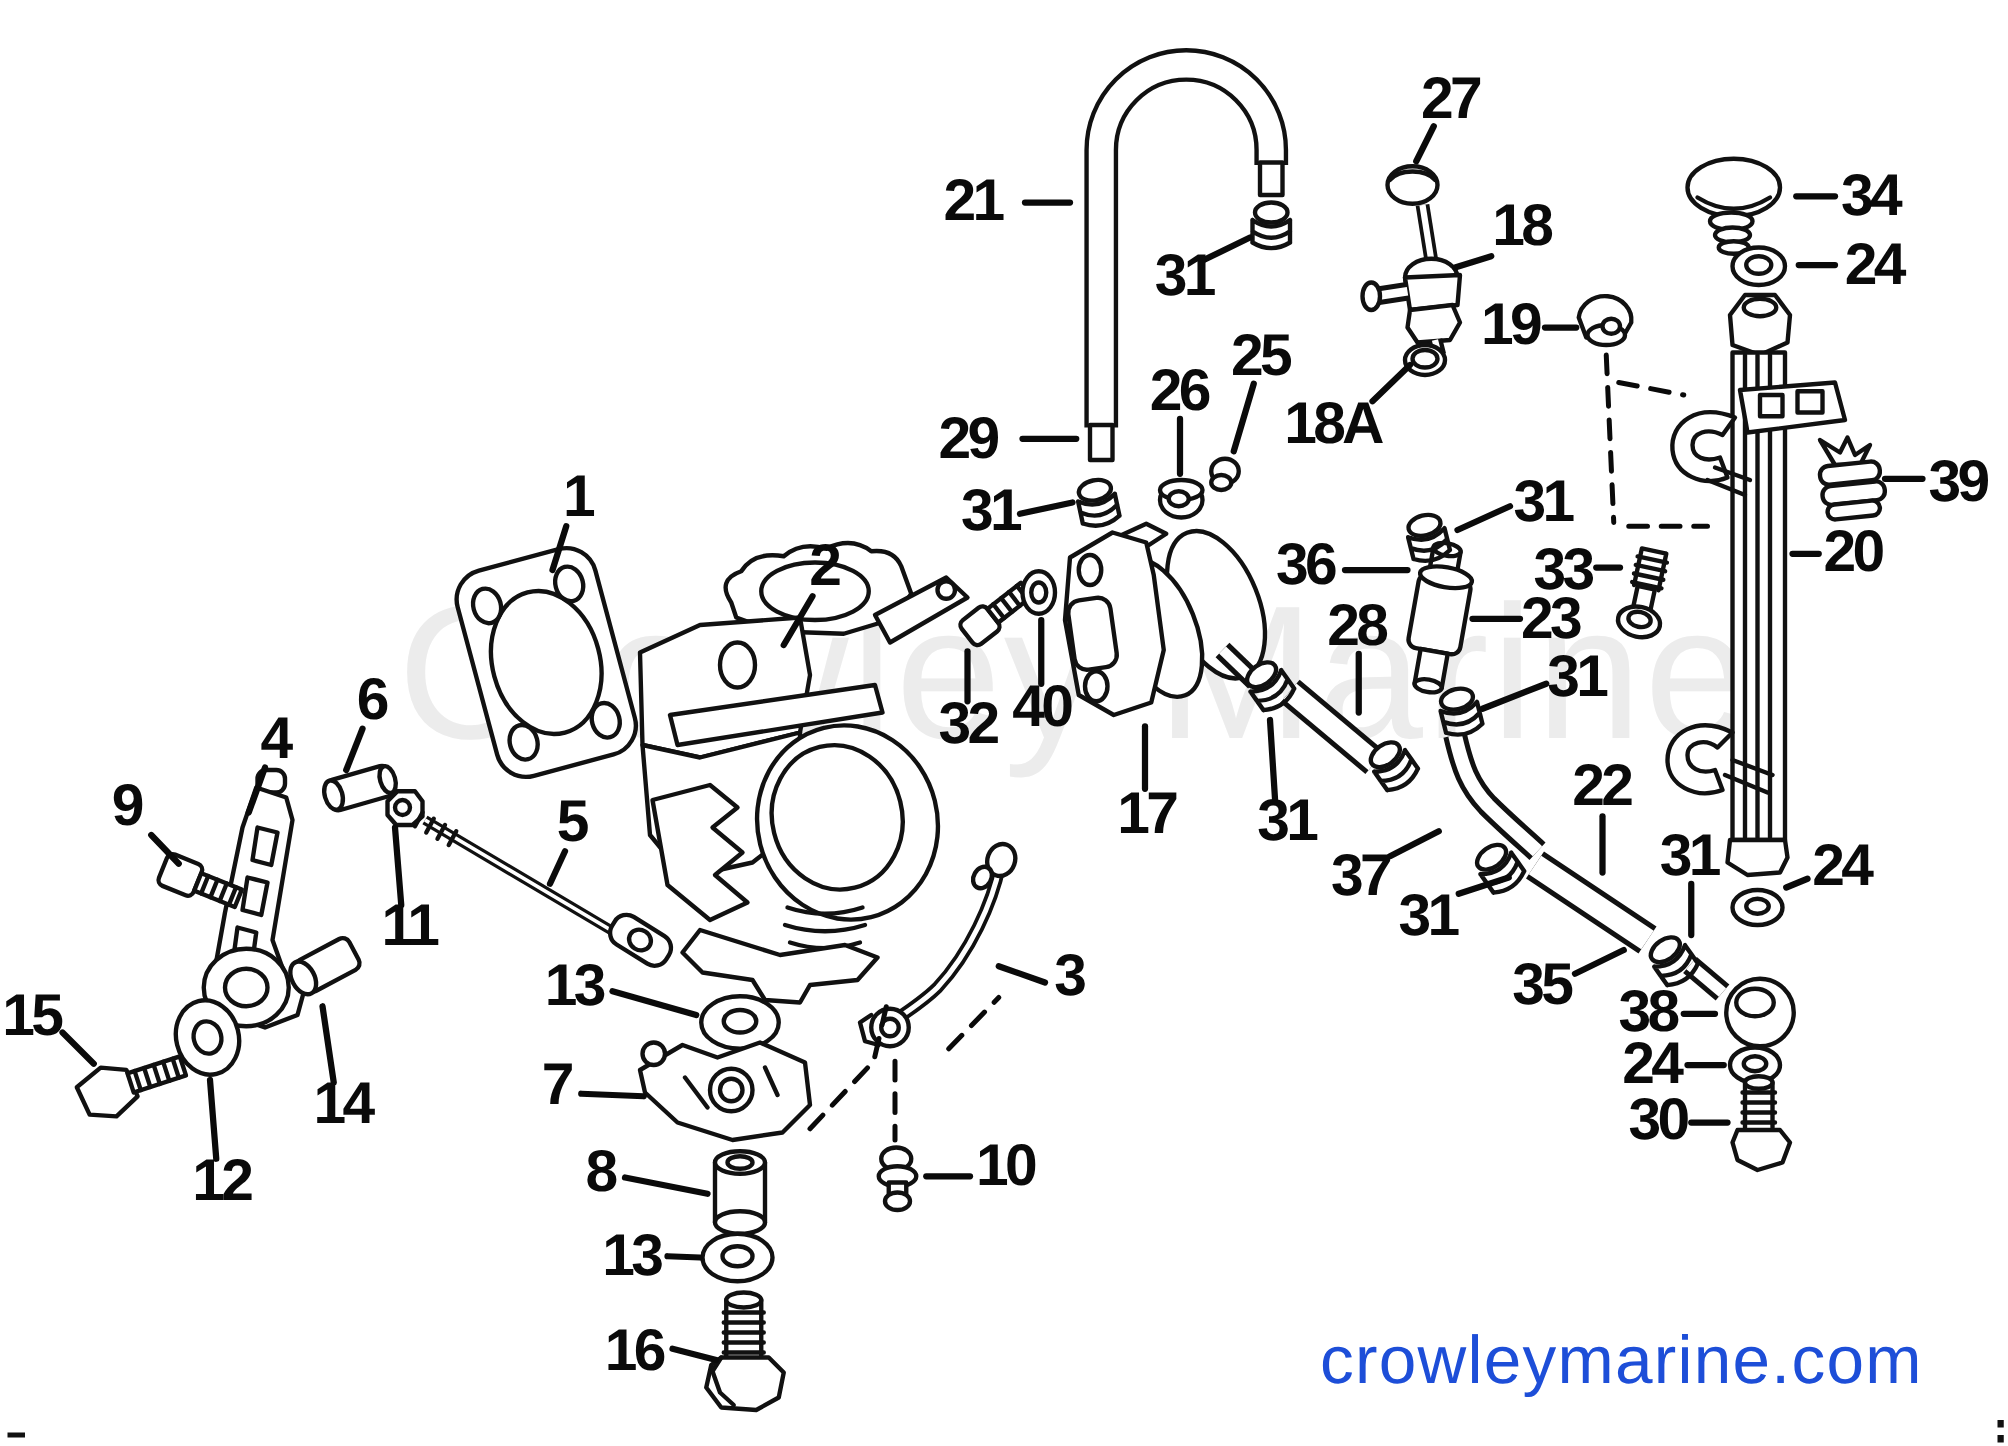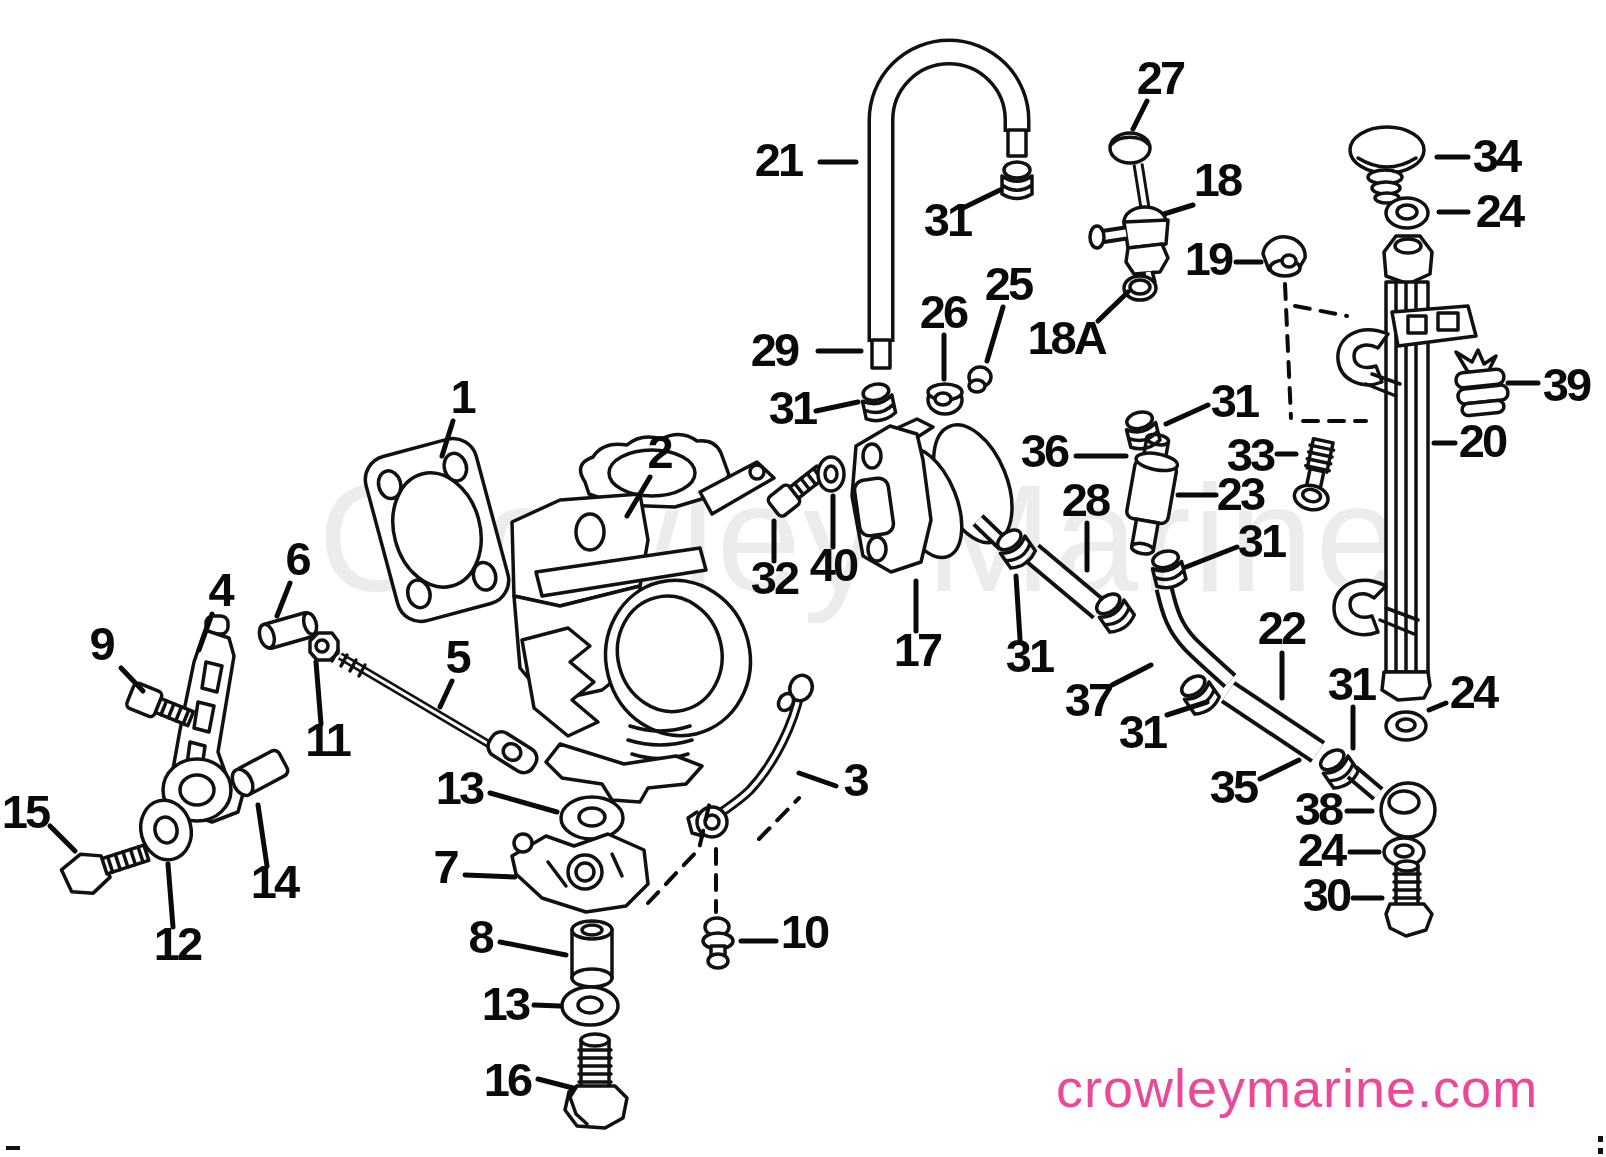--- a/index.html
+++ b/index.html
@@ -2,21 +2,21 @@
 <html><head>
 <meta charset="utf-8">
 <style>
   html,body{margin:0;padding:0;background:#fff;}
   #stage{position:relative;width:1606px;height:1157px;background:#fff;overflow:hidden;
          font-family:"Liberation Sans",sans-serif;}
   #watermark{position:absolute;left:318px;top:462px;font-size:152px;line-height:1;
              color:#ececec;letter-spacing:2px;white-space:nowrap;z-index:0;user-select:none;}
   #art{position:absolute;left:0;top:0;z-index:1;}
   #footer-site{position:absolute;left:1056px;top:1056px;font-size:54px;line-height:1.2;
-               color:#ec4899;letter-spacing:1px;z-index:2;font-weight:400;}
+               color:#1d4ed8;letter-spacing:1px;z-index:2;font-weight:400;}
   .ln{fill:#fff;stroke:#111;stroke-width:3.5;stroke-linejoin:round;stroke-linecap:round;}
   .st{fill:none;stroke:#111;stroke-width:3.5;stroke-linejoin:round;stroke-linecap:round;}
   .tubeO{fill:none;stroke:#111;stroke-linecap:butt;}
   .tubeI{fill:none;stroke:#fff;stroke-linecap:butt;}
   .leader{fill:none;stroke:#0a0a0a;stroke-width:5;stroke-linecap:round;}
   .guide{fill:none;stroke:#0a0a0a;stroke-width:4;stroke-dasharray:15 11;stroke-linecap:round;}
   .callout{font-family:"Liberation Sans",sans-serif;font-weight:700;font-size:47px;
            letter-spacing:-3px;fill:#0a0a0a;text-anchor:middle;}
   .corner{fill:#111;}
 </style>

